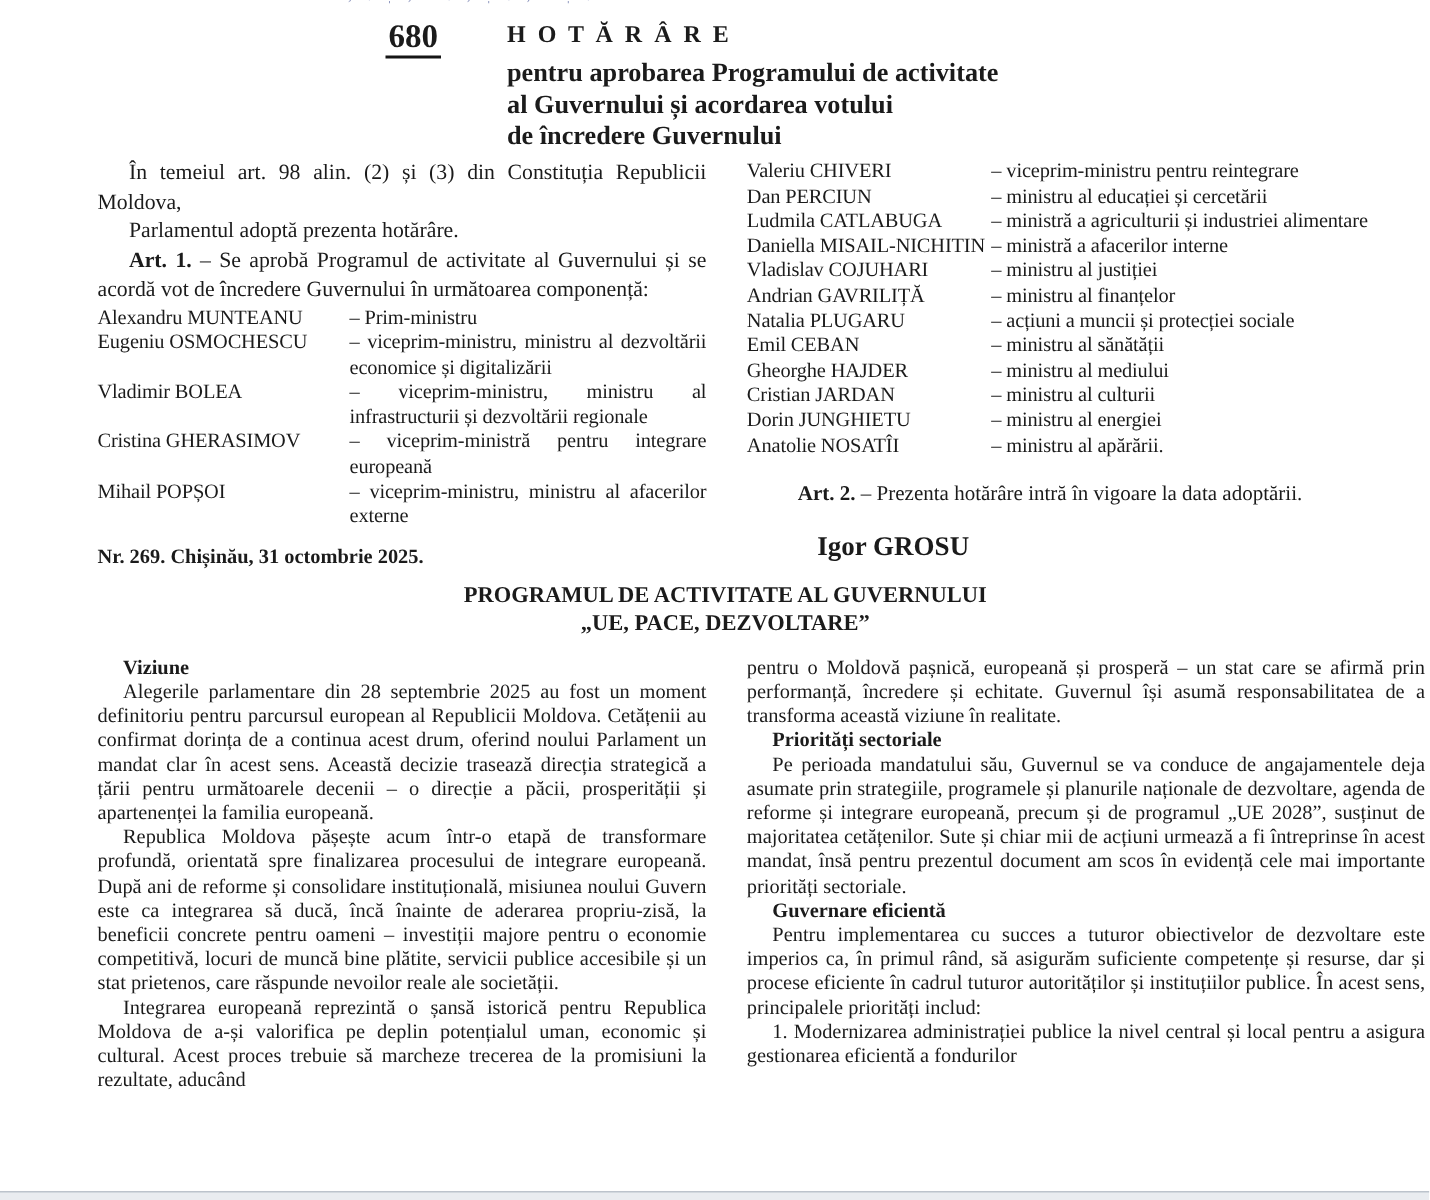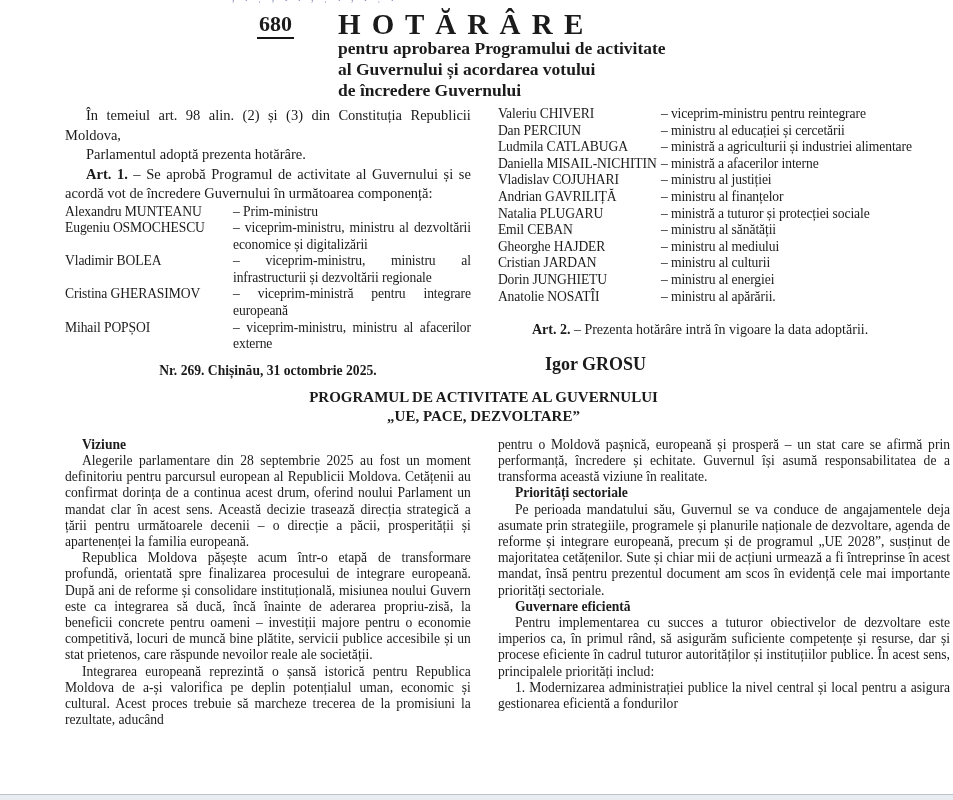--- a/index.html
+++ b/index.html
@@ -12,40 +12,40 @@
     position:absolute;top:0;left:232px;width:330px;height:5px;overflow:hidden;
   }
   .clip-fragment span{
     display:block;margin-top:-8px;font-size:10px;color:#7c86b4;letter-spacing:4px;white-space:nowrap;
   }
   .content{margin-left:65px;width:885px;}
   
   .header{display:flex;align-items:flex-start;margin:12px 0 0 192px;}
   .hnum{font-size:22px;font-weight:bold;line-height:24px;border-bottom:2px solid #151515;padding:0 2px 1px 2px;}
   .htitle-block{margin-left:44px;}
-  .htitle{font-size:29px;font-weight:bold;line-height:24px;letter-spacing:2px;margin-bottom:2px;}
+  .htitle{font-size:16px;font-weight:bold;line-height:24px;letter-spacing:2px;margin-bottom:2px;}
   .hsub{font-size:17.5px;font-weight:bold;line-height:21px;}
   
   .cols{display:flex;gap:27px;margin-top:5px;}
   .col-l{width:413px;}
   .col-r{width:460px;}
   
   .intro p{margin:0;font-size:14.5px;line-height:19.5px;text-align:justify;text-indent:21px;}
   .b{font-weight:bold;}
   
   .mlist{font-size:13.6px;line-height:16.6px;letter-spacing:-0.1px;}
   .mrow{display:flex;}
   .mname{flex:0 0 auto;min-width:168px;white-space:nowrap;}
   .col-r .mname{min-width:163px;}
   .mrole{flex:1 1 auto;text-align:justify;}
   
   .art2{margin:16px;font-size:14px;line-height:17px;text-indent:18px;text-align:justify;}
   
   .sig-title{text-align:center;font-weight:bold;font-size:14.3px;margin-top:8px;}
-  .sig-nr{text-align:center;font-weight:bold;font-size:13.6px;margin-top:10px;}
+  .sig-nr{text-align:left;font-weight:bold;font-size:13.6px;margin-top:10px;}
   .sig-name{font-weight:bold;font-size:18px;margin-top:14px;padding-left:47px;}
   
   .prog-heading{font-weight:bold;font-size:15px;line-height:19px;text-align:center;margin-top:9px;padding-right:48px;}
   .prog{font-size:13.6px;line-height:16.2px;}
   .prog p{margin:0;text-align:justify;text-indent:17px;}
   .prog .h{font-weight:bold;text-indent:17px;}
   .prog .no-indent{text-indent:0;}
   
   .bottom-bar{
     position:absolute;left:0;bottom:0;width:953px;height:6px;
@@ -127,21 +127,21 @@
           <div class="mrow">
               <span class="mname">Vladislav COJUHARI</span>
               <span class="mrole">– ministru al justiției</span>
             </div>
           <div class="mrow">
               <span class="mname">Andrian GAVRILIȚĂ</span>
               <span class="mrole">– ministru al finanțelor</span>
             </div>
           <div class="mrow">
               <span class="mname">Natalia PLUGARU</span>
-              <span class="mrole">– ministră a tuturor și protecției sociale</span>
+              <span class="mrole">– acțiuni a muncii și protecției sociale</span>
             </div>
           <div class="mrow">
               <span class="mname">Emil CEBAN</span>
               <span class="mrole">– ministru al sănătății</span>
             </div>
           <div class="mrow">
               <span class="mname">Gheorghe HAJDER</span>
               <span class="mrole">– ministru al mediului</span>
             </div>
           <div class="mrow">

